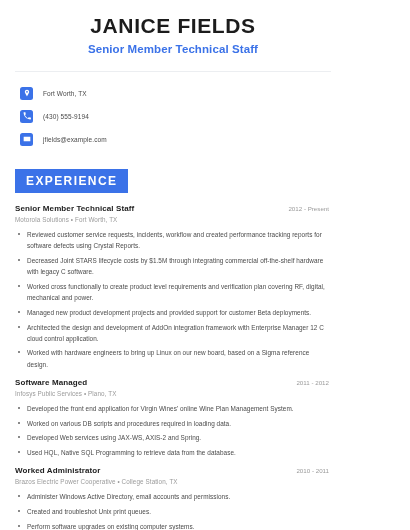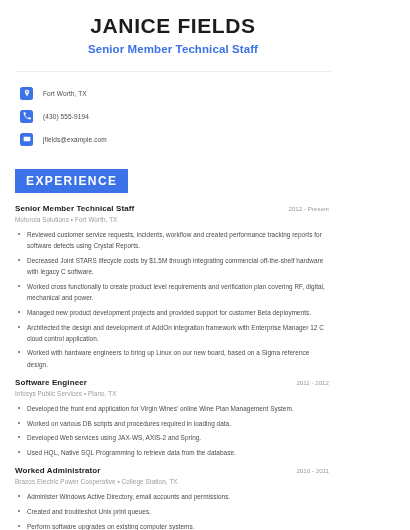--- a/index.html
+++ b/index.html
@@ -191,21 +191,21 @@
         <li class="bullet">Decreased Joint STARS lifecycle costs by $1.5M through integrating commercial off-the-shelf hardware with legacy C software.</li>
         <li class="bullet">Worked cross functionally to create product level requirements and verification plan covering RF, digital, mechanical and power.</li>
         <li class="bullet">Managed new product development projects and provided support for customer Beta deployments.</li>
         <li class="bullet">Architected the design and development of AddOn integration framework with Enterprise Manager 12 C cloud control application.</li>
         <li class="bullet">Worked with hardware engineers to bring up Linux on our new board, based on a Sigma reference design.</li>
       </ul>
     </div>
 
     <div class="job">
       <div class="job-head">
-        <span class="job-role">Software Engineer</span>
+        <span class="job-role">Software Managed</span>
         <span class="job-dates">2011 - 2012</span>
       </div>
       <div class="job-meta">Infosys Public Services  •  Plano, TX</div>
       <ul class="bullets">
         <li class="bullet">Developed the front end application for Virgin Wines' online Wine Plan Management System.</li>
         <li class="bullet">Worked on various DB scripts and procedures required in loading data.</li>
         <li class="bullet">Developed Web services using JAX-WS, AXIS-2 and Spring.</li>
         <li class="bullet">Used HQL, Native SQL Programming to retrieve data from the database.</li>
       </ul>
     </div>

